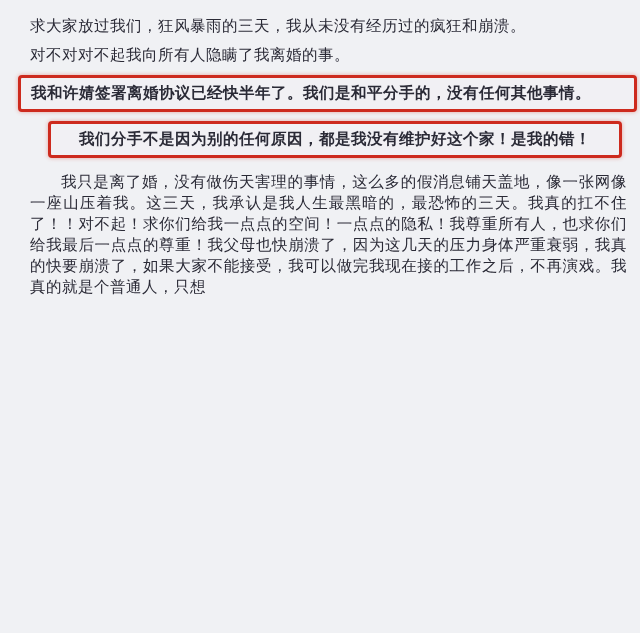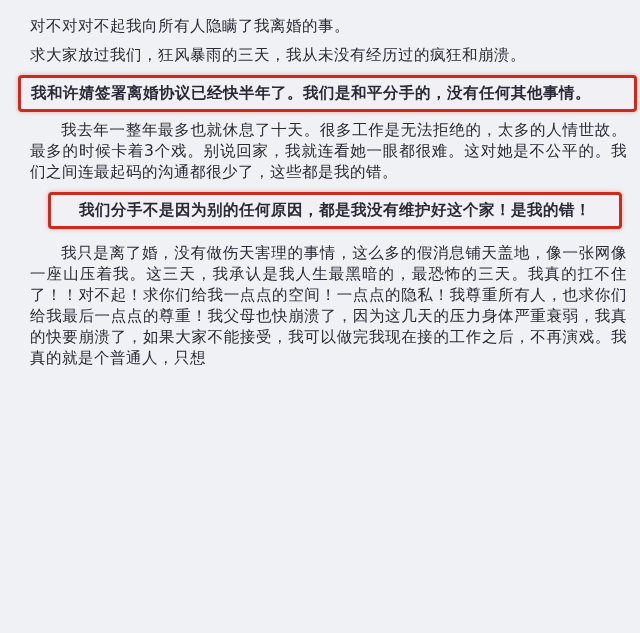--- a/index.html
+++ b/index.html
@@ -57,30 +57,29 @@
     margin-left: 18px;
     padding: 5px 28px;
   }
 </style>
 </head>
 <body>
 
 <div class="page">
 
 
+  <p class="para">求大家放过我们，狂风暴雨的三天，我从未没有经历过的疯狂和崩溃。</p>
+
   <p class="para">对不对对不起我向所有人隐瞒了我离婚的事。</p>
-
-  <p class="para">求大家放过我们，狂风暴雨的三天，我从未没有经历过的疯狂和崩溃。</p>
 
   <div class="boxed">
     <span>我和许婧签署离婚协议已经快半年了。我们是和平分手的，没有任何其他事情。</span>
   </div>
 
 
-  <p class="para indent">我去年一整年最多也就休息了十天。很多工作是无法拒绝的，太多的人情世故。最多的时候卡着3个戏。别说回家，我就连看她一眼都很难。这对她是不公平的。我们之间连最起码的沟通都很少了，这些都是我的错。</p>
 
 
   <div class="boxed fit">
     <span>我们分手不是因为别的任何原因，都是我没有维护好这个家！是我的错！</span>
   </div>
 
 
   <p class="para indent">我只是离了婚，没有做伤天害理的事情，这么多的假消息铺天盖地，像一张网像一座山压着我。这三天，我承认是我人生最黑暗的，最恐怖的三天。我真的扛不住了！！对不起！求你们给我一点点的空间！一点点的隐私！我尊重所有人，也求你们给我最后一点点的尊重！我父母也快崩溃了，因为这几天的压力身体严重衰弱，我真的快要崩溃了，如果大家不能接受，我可以做完我现在接的工作之后，不再演戏。我真的就是个普通人，只想</p>
 
 </div>

